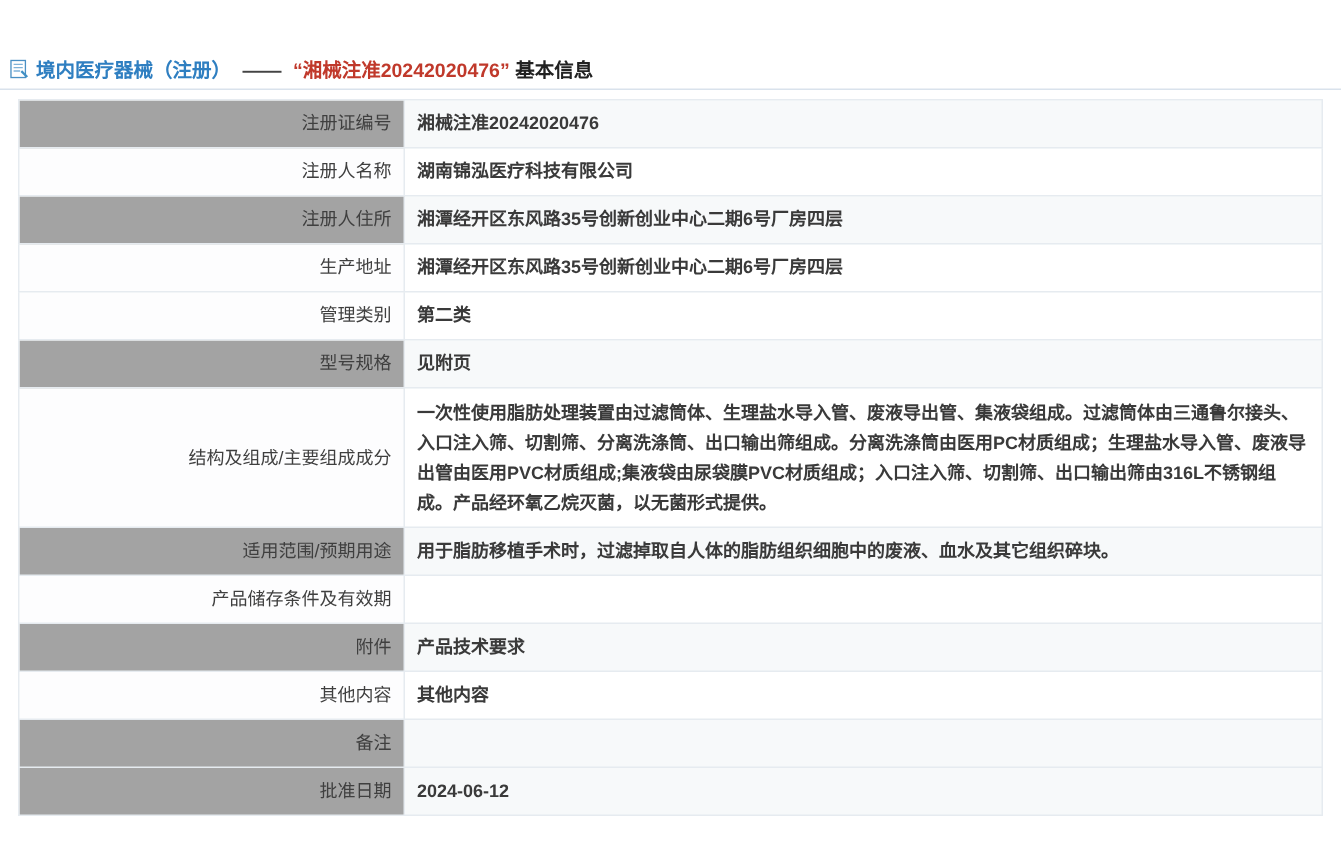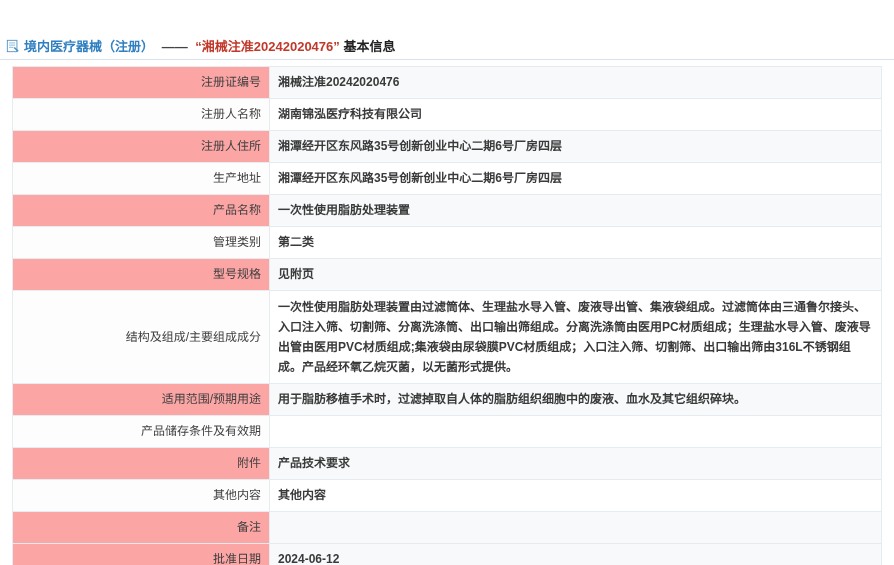--- a/index.html
+++ b/index.html
@@ -81,21 +81,21 @@
     background: #fbfcfd;
     white-space: nowrap;
     padding-right: 10px;
   }
   td.val {
     text-align: left;
     color: #3a3a3a;
     word-break: break-all;
     font-weight: bold;
   }
-  tr.alt td.lbl { background: #fca5a5; }
+  tr.alt td.lbl { background: #a3a3a3; }
   tr.alt td.val { background: #f7f9fa; }
   tr.plain td.lbl { background: #fdfdfe; }
   tr.plain td.val { background: #ffffff; }
 
   td.val.tall { line-height: 20px; }
   .empty { height: 19px; }
 </style>
 </head>
 <body>
 
@@ -128,24 +128,20 @@
         <td class="val">湖南锦泓医疗科技有限公司</td>
       </tr>
       <tr class="alt">
         <td class="lbl">注册人住所</td>
         <td class="val">湘潭经开区东风路35号创新创业中心二期6号厂房四层</td>
       </tr>
       <tr class="plain">
         <td class="lbl">生产地址</td>
         <td class="val">湘潭经开区东风路35号创新创业中心二期6号厂房四层</td>
       </tr>
-      <tr class="alt">
-        <td class="lbl">产品名称</td>
-        <td class="val">一次性使用脂肪处理装置</td>
-      </tr>
       <tr class="plain">
         <td class="lbl">管理类别</td>
         <td class="val">第二类</td>
       </tr>
       <tr class="alt">
         <td class="lbl">型号规格</td>
         <td class="val">见附页</td>
       </tr>
       <tr class="plain">
         <td class="lbl">结构及组成/主要组成成分</td>

